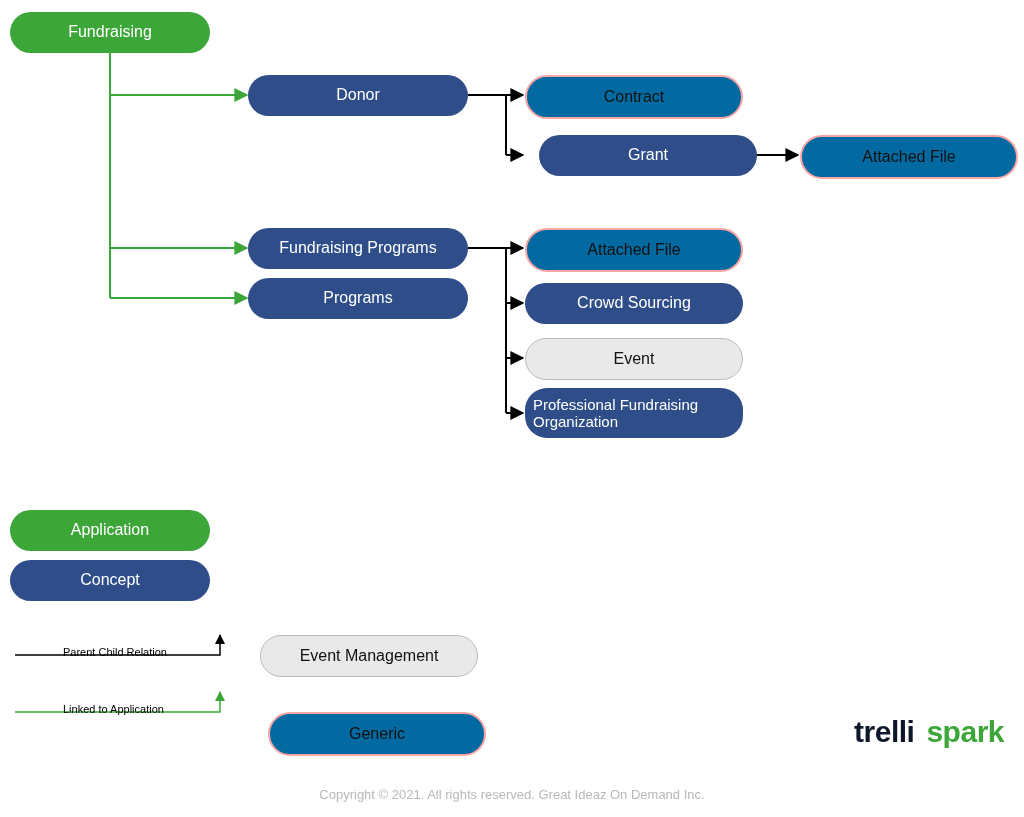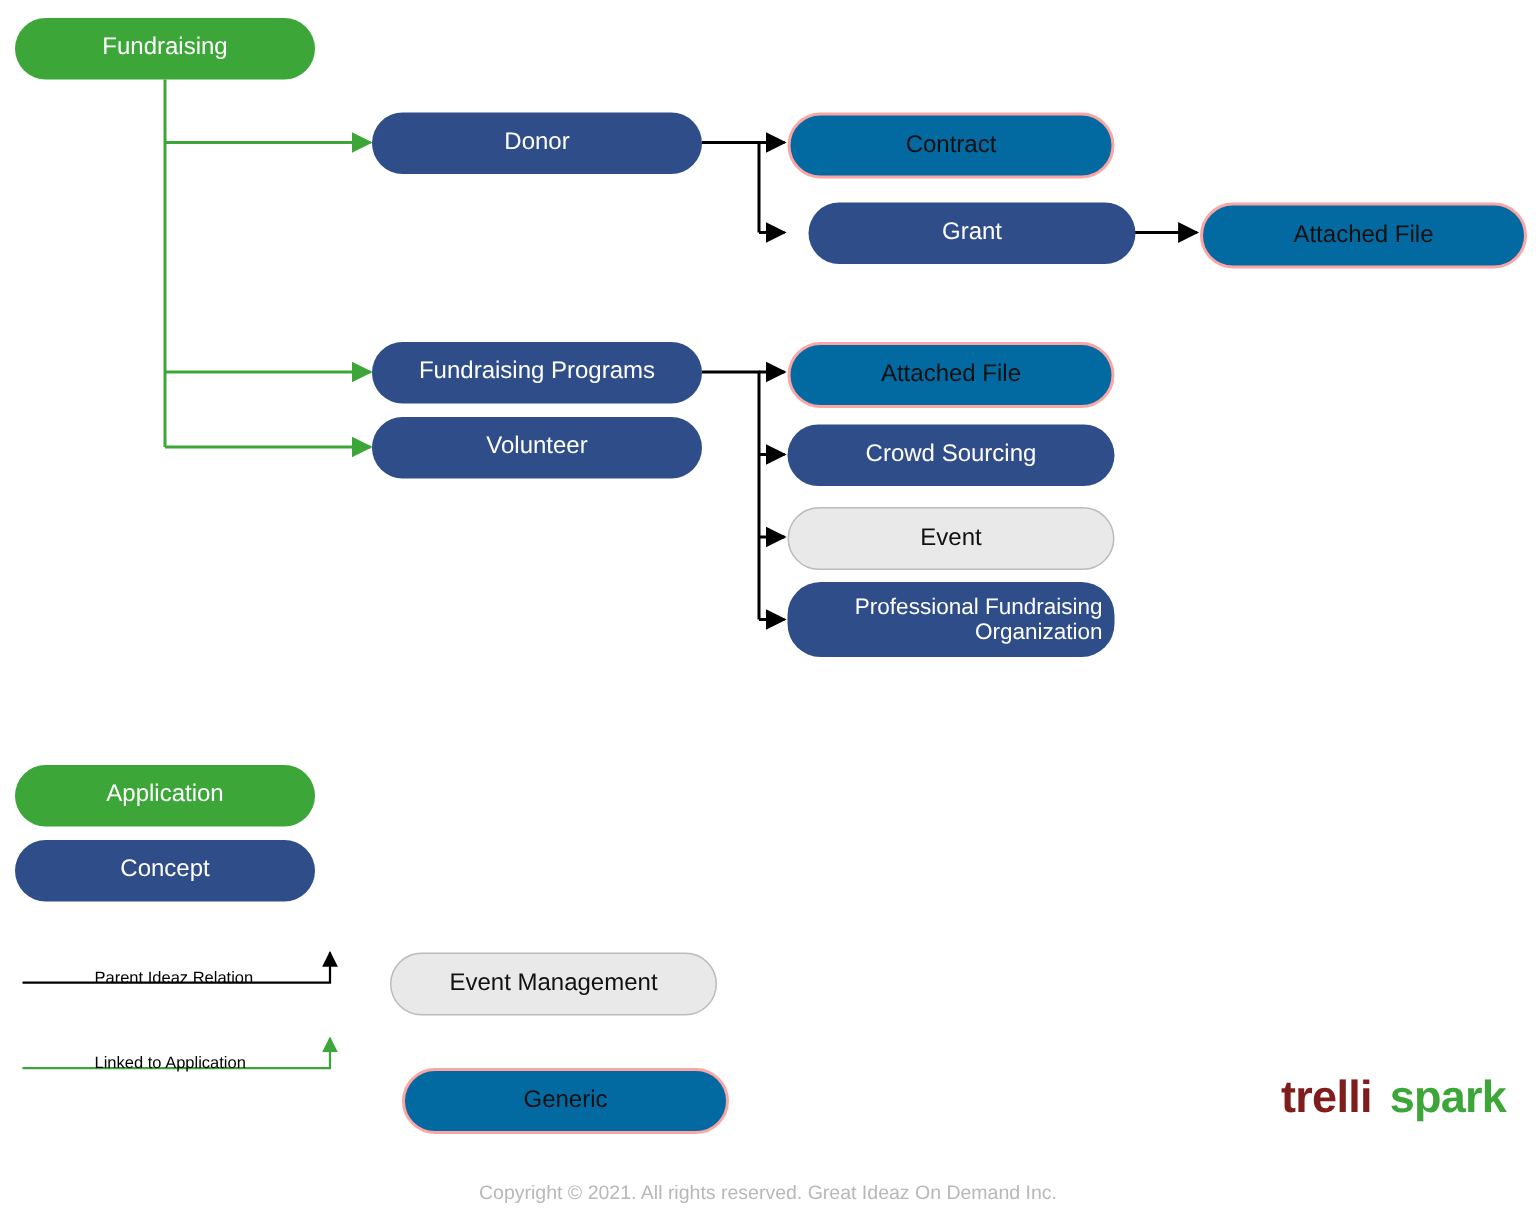--- a/index.html
+++ b/index.html
@@ -10,21 +10,21 @@
     background: #ffffff;
     font-family: "Segoe UI", Arial, sans-serif;
     position: relative;
     overflow: hidden;
   }
   .node {
     position: absolute;
     display: flex;
     align-items: center;
     justify-content: center;
-    text-align: right;
+    text-align: left;
     border-radius: 22px;
     font-size: 16px;
     box-sizing: border-box;
     line-height: 1.15;
     padding: 20px 8px;
   }
   .green {
     background: #3da639;
     color: #ffffff;
     border: none;
@@ -61,21 +61,21 @@
     font-size: 13px;
   }
   .logo {
     position: absolute;
     right: 20px;
     bottom: 68px;
     font-size: 30px;
     font-weight: 600;
     letter-spacing: -0.5px;
   }
-  .logo .t1 { color: #7f1d1d; font-weight: 700; }
+  .logo .t1 { color: #0f172a; font-weight: 700; }
   .logo .t2 { color: #3da639; font-weight: 700; margin-left: 12px; }
   svg.arrows {
     position: absolute;
     left: 0; top: 0;
     width: 1024px;
     height: 817px;
     pointer-events: none;
   }
 </style>
 </head>
@@ -109,35 +109,35 @@
   <path d="M 506 413 L 523 413" stroke="#000000" stroke-width="2" fill="none" marker-end="url(#arr-black)"></path>
 
   <path d="M 15 655 L 220 655 L 220 635" stroke="#000000" stroke-width="1.5" fill="none" marker-end="url(#arr-black)"></path>
   <path d="M 15 712 L 220 712 L 220 692" stroke="#3da639" stroke-width="1.5" fill="none" marker-end="url(#arr-green)"></path>
 </svg>
 
 <div class="node green" style="left:10px; top:12px; width:200px; height:41px;">Fundraising</div>
 
 <div class="node blue" style="left:248px; top:75px; width:220px; height:41px;">Donor</div>
 <div class="node blue" style="left:248px; top:228px; width:220px; height:41px;">Fundraising Programs</div>
-<div class="node blue" style="left:248px; top:278px; width:220px; height:41px;">Volunteer</div>
+<div class="node blue" style="left:248px; top:278px; width:220px; height:41px;">Programs</div>
 
 <div class="node white" style="left:525px; top:75px; width:218px; height:41px;">Contract</div>
 <div class="node blue" style="left:539px; top:135px; width:218px; height:41px;">Grant</div>
 <div class="node white" style="left:800px; top:135px; width:218px; height:41px;">Attached File</div>
 
 <div class="node white" style="left:525px; top:228px; width:218px; height:41px;">Attached File</div>
 <div class="node blue" style="left:525px; top:283px; width:218px; height:41px;">Crowd Sourcing</div>
 <div class="node grey" style="left:525px; top:338px; width:218px; height:41px;">Event</div>
 <div class="node blue" style="left:525px; top:388px; width:218px; height:50px; font-size:15px;">Professional Fundraising Organization</div>
 
 <div class="node green" style="left:10px; top:510px; width:200px; height:41px;">Application</div>
 <div class="node blue" style="left:10px; top:560px; width:200px; height:41px;">Concept</div>
 
-<span class="small-label" style="left:63px; top:646px;">Parent Ideaz Relation</span>
+<span class="small-label" style="left:63px; top:646px;">Parent Child Relation</span>
 <span class="small-label" style="left:63px; top:703px;">Linked to Application</span>
 
 <div class="node grey" style="left:260px; top:635px; width:218px; height:24px;">Event Management</div>
 <div class="node white" style="left:268px; top:712px; width:218px; height:41px;">Generic</div>
 
 <div class="logo">
   <span class="t1">trelli</span><span class="t2">spark</span>
 </div>
 
 <div class="footer">Copyright © 2021. All rights reserved. Great Ideaz On Demand Inc.</div>

